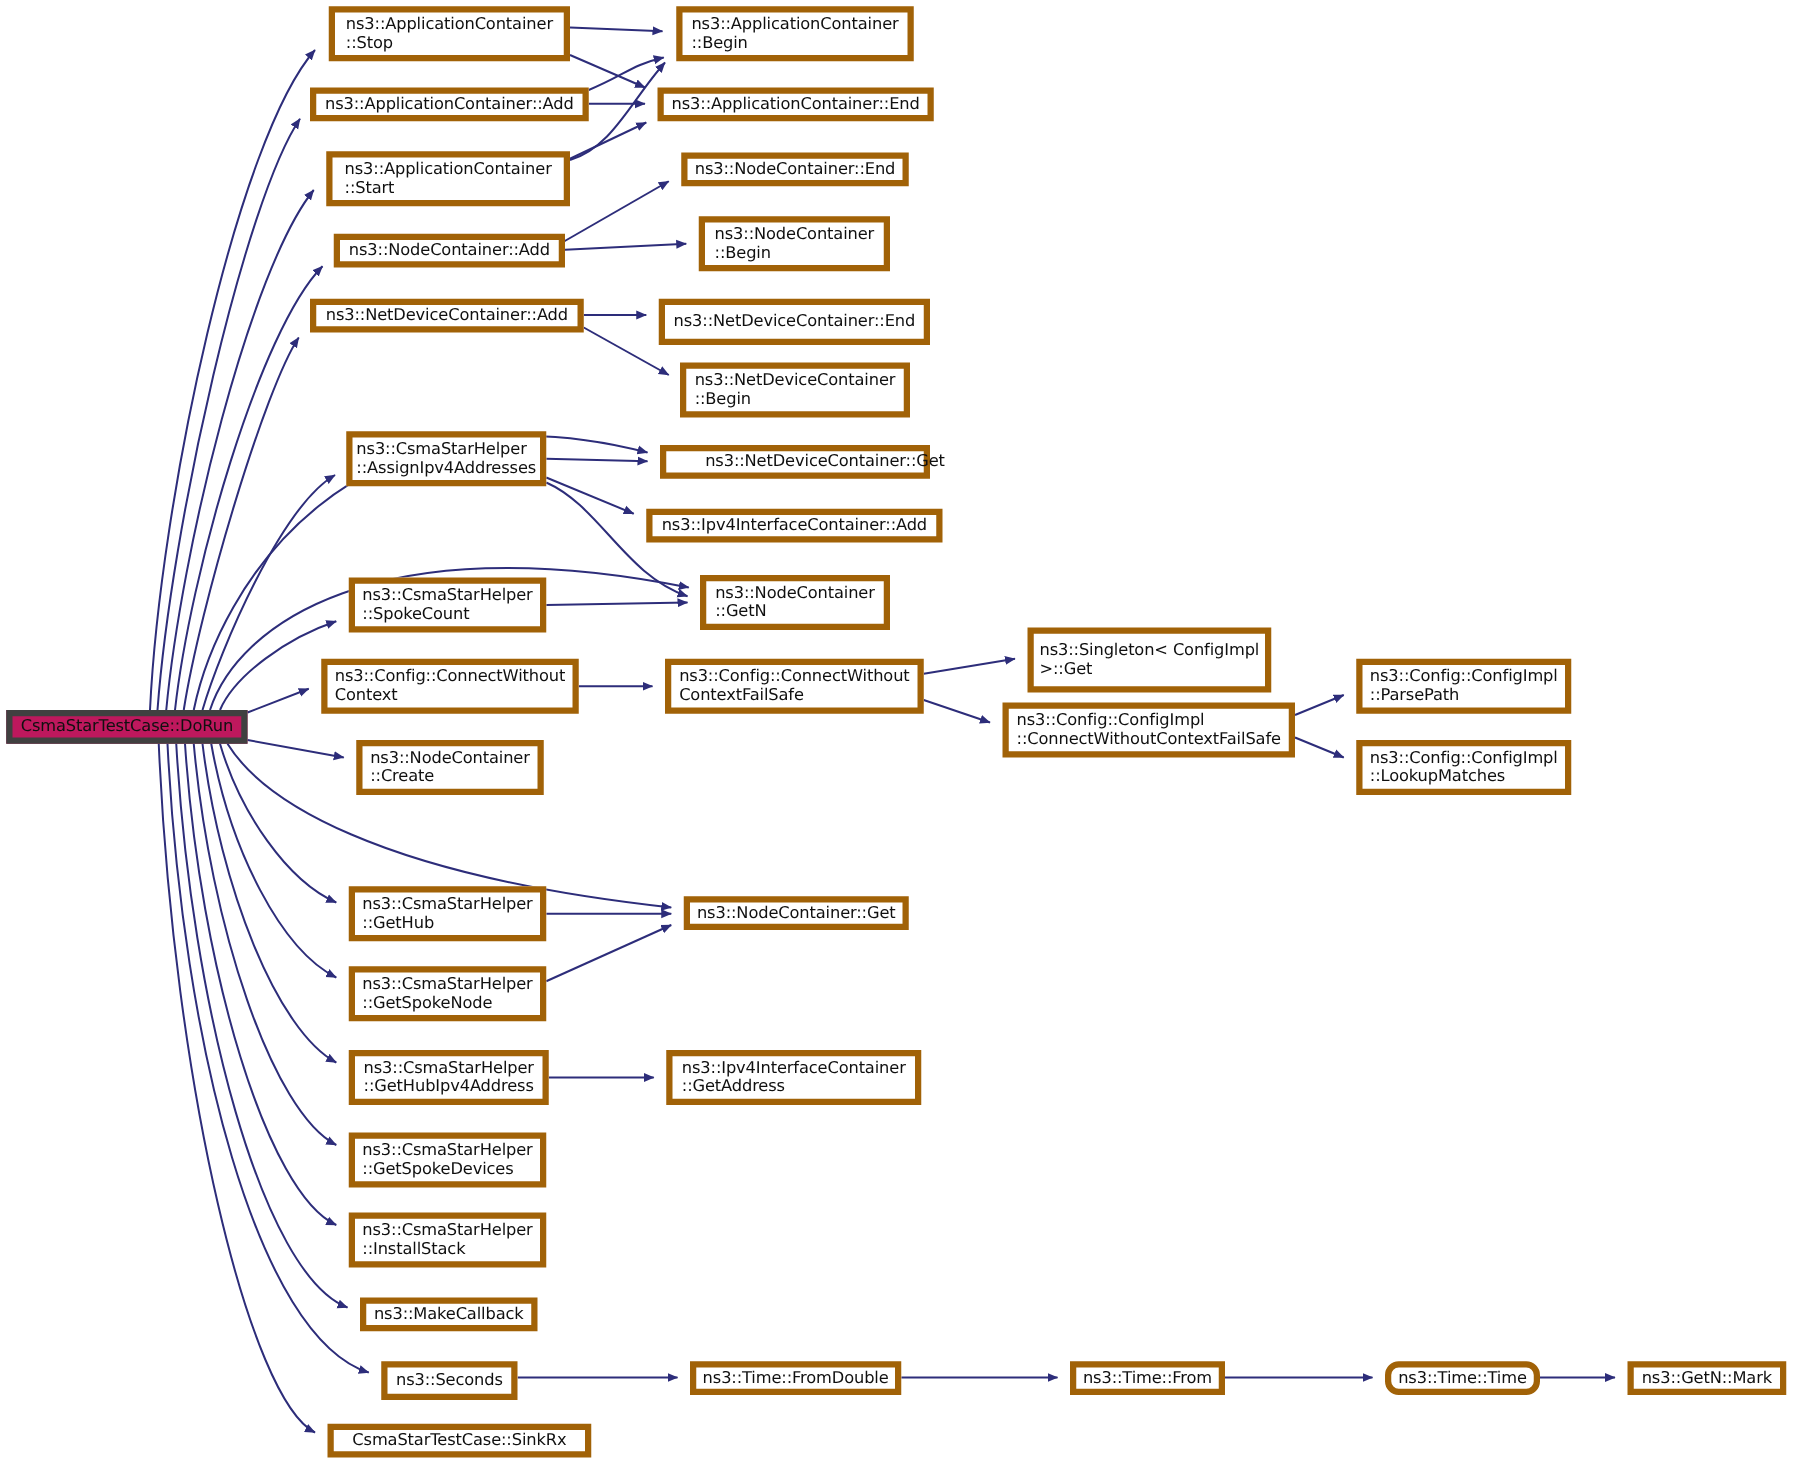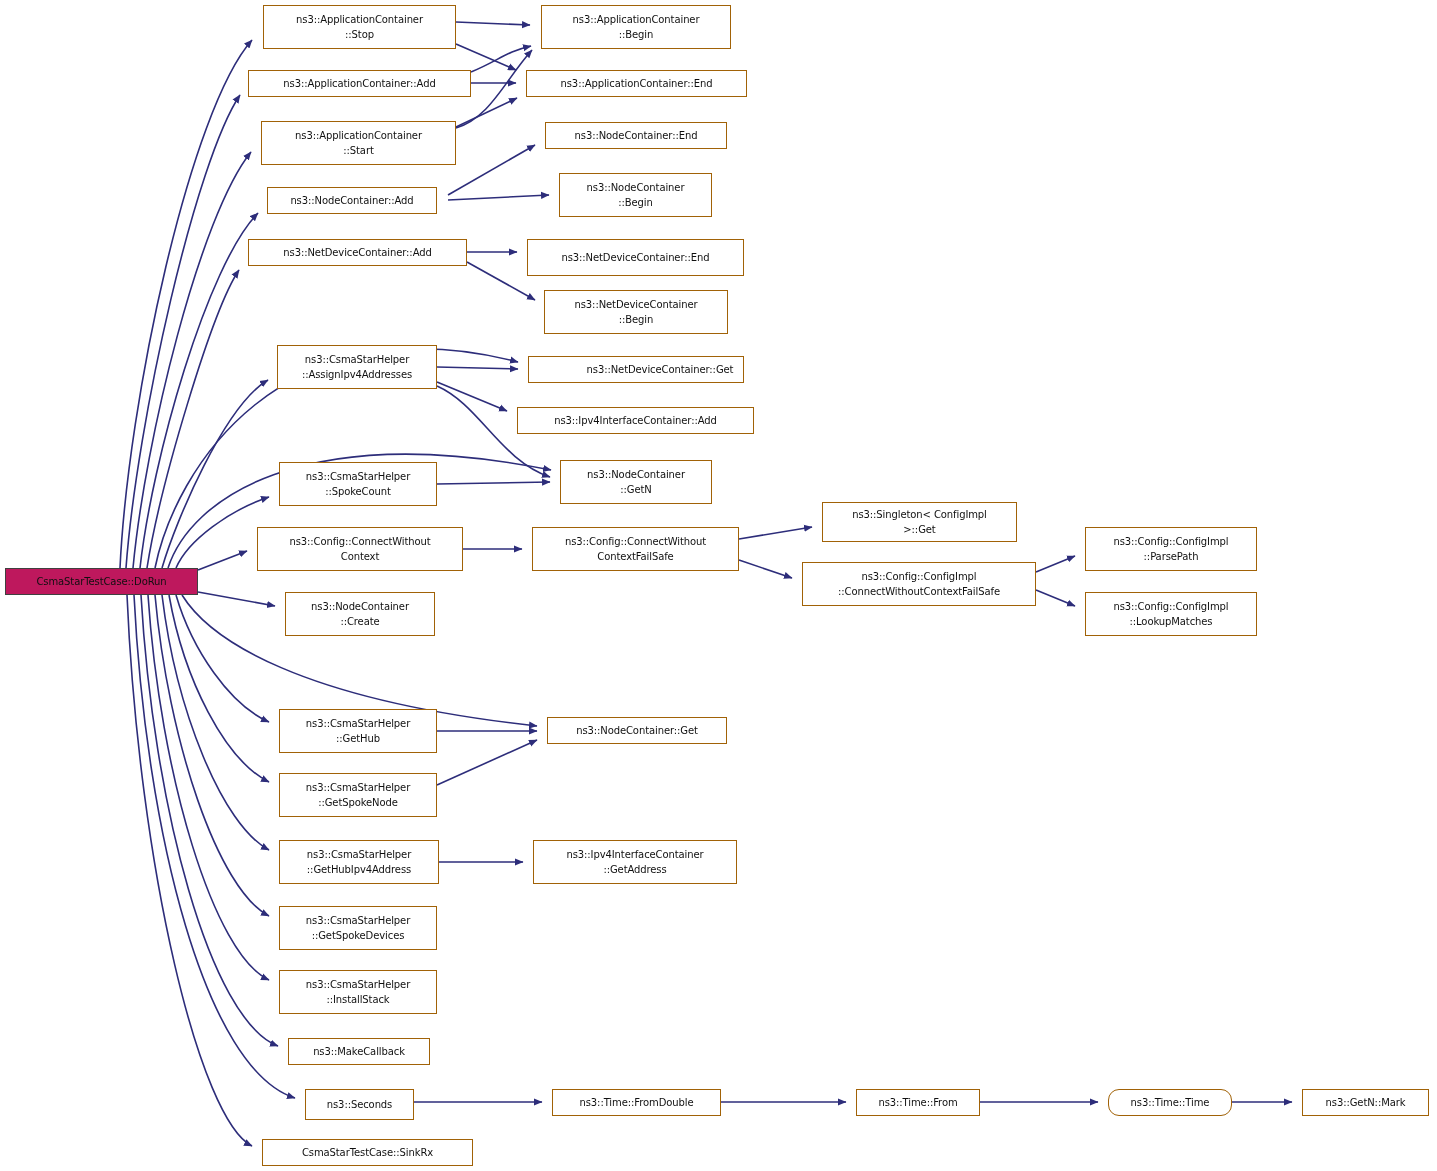--- a/index.html
+++ b/index.html
@@ -19,26 +19,26 @@
     position: absolute;
     left: 0;
     top: 0;
     width: 1437px;
     height: 1171px;
     pointer-events: none;
   }
   .node {
     position: absolute;
     box-sizing: border-box;
-    border: 1px solid #a16207;
+    border: 5px solid #a16207;
     background: #ffffff;
     color: #101010;
-    font-size: 10px;
+    font-size: 13px;
     line-height: 15.5px;
-    text-align: center;
+    text-align: left;
     display: flex;
     align-items: center;
     justify-content: center;
     white-space: pre-line;
     letter-spacing: -0.1px;
     z-index: 2;
   }
   .node.root {
     background: #be185d;
     border-color: #404040;
@@ -108,38 +108,38 @@
 ::Stop</div>
       <div class="node" style="left: 541px; top: 5px; width: 190px; height: 44px;">ns3::ApplicationContainer
 ::Begin</div>
       <div class="node" style="left: 248px; top: 70px; width: 223px; height: 27px;">ns3::ApplicationContainer::Add</div>
       <div class="node" style="left: 526px; top: 70px; width: 221px; height: 27px;">ns3::ApplicationContainer::End</div>
       <div class="node" style="left: 261px; top: 121px; width: 195px; height: 44px;">ns3::ApplicationContainer
 ::Start</div>
       <div class="node" style="left: 545px; top: 122px; width: 182px; height: 27px;">ns3::NodeContainer::End</div>
       <div class="node" style="left: 559px; top: 173px; width: 153px; height: 44px;">ns3::NodeContainer
 ::Begin</div>
-      <div class="node" style="left: 267px; top: 187px; width: 170px; height: 27px;">ns3::NodeContainer::Add</div>
+      <div class="node" style="left: 267px; top: 187px; width: 185px; height: 27px;">ns3::NodeContainer::Add</div>
       <div class="node" style="left: 248px; top: 239px; width: 219px; height: 27px;">ns3::NetDeviceContainer::Add</div>
       <div class="node" style="left: 527px; top: 239px; width: 217px; height: 37px;">ns3::NetDeviceContainer::End</div>
       <div class="node" style="left: 544px; top: 290px; width: 184px; height: 44px;">ns3::NetDeviceContainer
 ::Begin</div>
       <div class="node" style="left: 277px; top: 345px; width: 160px; height: 44px;">ns3::CsmaStarHelper
 ::AssignIpv4Addresses</div>
       <div class="node" style="left: 528px; top: 356px; width: 216px; height: 27px; padding-left: 48px;">ns3::NetDeviceContainer::Get</div>
       <div class="node" style="left: 517px; top: 407px; width: 237px; height: 27px;">ns3::Ipv4InterfaceContainer::Add</div>
       <div class="node" style="left: 279px; top: 462px; width: 158px; height: 44px;">ns3::CsmaStarHelper
 ::SpokeCount</div>
       <div class="node" style="left: 560px; top: 460px; width: 152px; height: 44px;">ns3::NodeContainer
 ::GetN</div>
       <div class="node" style="left: 257px; top: 527px; width: 206px; height: 44px;">ns3::Config::ConnectWithout
 Context</div>
       <div class="node" style="left: 532px; top: 527px; width: 207px; height: 44px;">ns3::Config::ConnectWithout
 ContextFailSafe</div>
-      <div class="node" style="left: 822px; top: 502px; width: 195px; height: 40px;">ns3::Singleton&lt; ConfigImpl
+      <div class="node" style="left: 822px; top: 502px; width: 195px; height: 52px;">ns3::Singleton&lt; ConfigImpl
 &gt;::Get</div>
       <div class="node" style="left: 802px; top: 562px; width: 234px; height: 44px;">ns3::Config::ConfigImpl
 ::ConnectWithoutContextFailSafe</div>
       <div class="node" style="left: 1085px; top: 527px; width: 172px; height: 44px;">ns3::Config::ConfigImpl
 ::ParsePath</div>
       <div class="node" style="left: 1085px; top: 592px; width: 172px; height: 44px;">ns3::Config::ConfigImpl
 ::LookupMatches</div>
       <div class="node root" style="left: 5px; top: 568px; width: 193px; height: 27px;">CsmaStarTestCase::DoRun</div>
       <div class="node" style="left: 285px; top: 592px; width: 150px; height: 44px;">ns3::NodeContainer
 ::Create</div>

